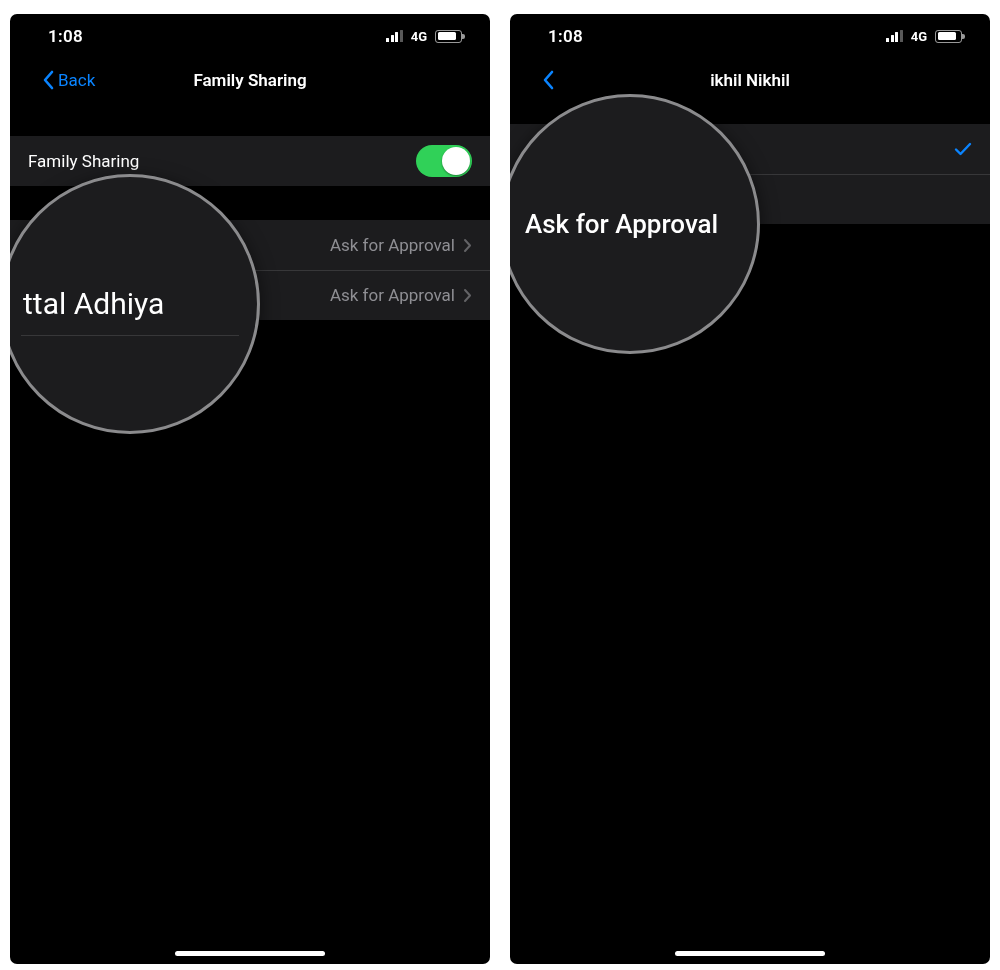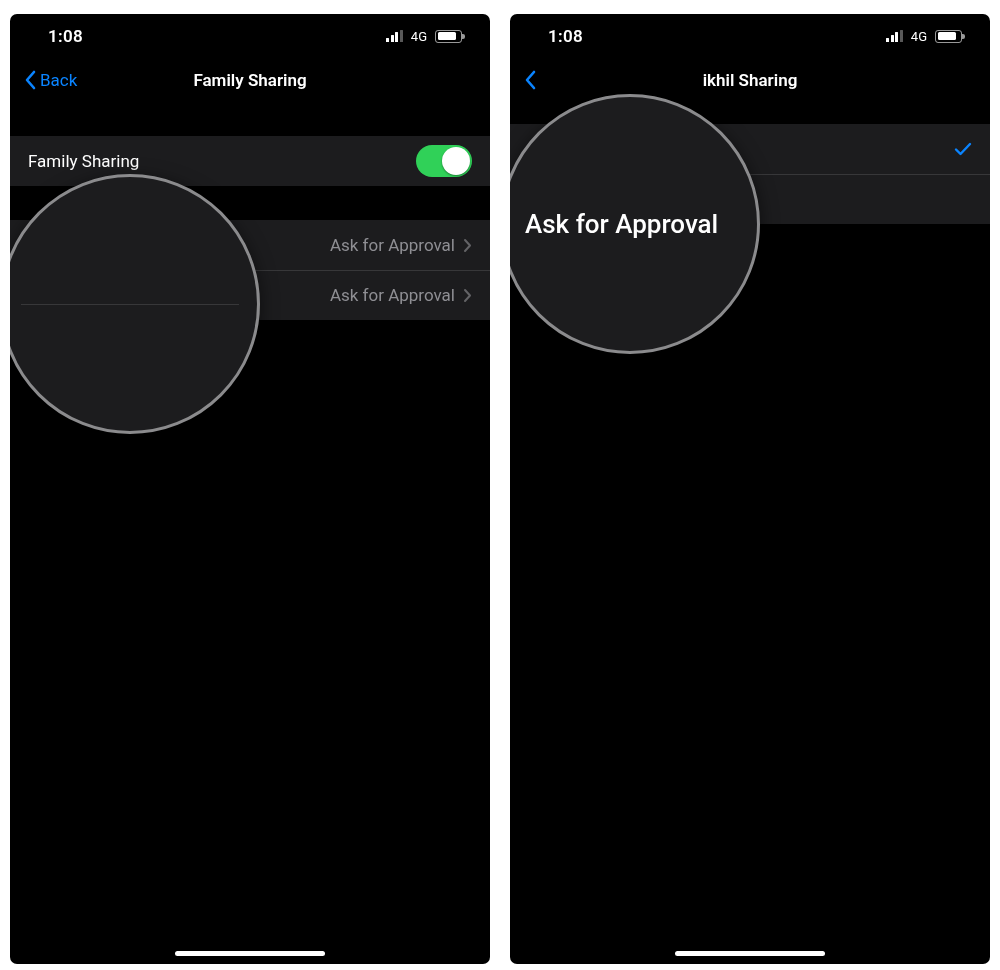--- a/index.html
+++ b/index.html
@@ -37,21 +37,21 @@
     font-weight: 600;
   }
   .status-left { letter-spacing: 0.3px; }
   .status-right { display: flex; align-items: center; gap: 6px; }
   .signal-bars { display: flex; align-items: flex-end; gap: 1.5px; height: 12px; }
   .bar { width: 3px; background: #fff; border-radius: 0.5px; }
   .bar.b1 { height: 4px; }
   .bar.b2 { height: 7px; }
   .bar.b3 { height: 10px; }
   .bar.b4 { height: 12px; opacity: 0.35; }
-  .cell-label { font-size: 13px; font-weight: 400; margin-left: 2px; }
+  .cell-label { font-size: 13px; font-weight: 700; margin-left: 2px; }
   .battery {
     width: 27px; height: 13px; border: 1px solid rgba(255,255,255,0.6);
     border-radius: 3px; position: relative; margin-left: 2px;
   }
   .battery::after {
     content:""; position:absolute; right:-3.5px; top:3.5px; width:2.5px; height:5px;
     background: rgba(255,255,255,0.6); border-radius:0 2px 2px 0;
   }
   .battery-fill {
     position:absolute; left:1.5px; top:1.5px; bottom:1.5px; width:72%;
@@ -61,21 +61,21 @@
   
   .nav-bar {
     height: 44px;
     display: flex;
     align-items: center;
     position: relative;
     color: #fff;
   }
   .nav-back {
     display: flex; align-items: center; gap: 4px;
-    color: #0a84ff; font-size: 17px; padding-left: 14px;
+    color: #0a84ff; font-size: 17px; padding-left: 32px;
   }
   .nav-title {
     position: absolute; left: 0; right: 0; text-align: center;
     font-size: 17px; font-weight: 600; color: #fff;
     pointer-events: none;
   }
 
   
   .spacer { height: 34px; }
   .spacer-sm { height: 22px; }
@@ -207,20 +207,21 @@
     <span class="value">Ask for Approval</span>
     <span class="chev">
       <svg width="9" height="15" viewBox="0 0 9 15" fill="none">
           <path d="M2 2 L7 7.5 L2 13" stroke="#636366" stroke-width="2" stroke-linecap="round" stroke-linejoin="round"></path>
         </svg>
     </span>
   </div>
 
   <div class="lens left-lens">
     <div class="lens-content">
+      <div class="big">ttal Adhiya</div>
       <div class="divider"></div>
     </div>
   </div>
 
   <div class="home-ind"></div>
 </div>
 
 <div class="phone phone-right">
 
   <div class="status-bar">
@@ -238,21 +239,21 @@
         </div>
     </div>
   </div>
 
   <div class="nav-bar">
     <div class="nav-back">
       <svg width="12" height="20" viewBox="0 0 12 20" fill="none">
           <path d="M10 2 L3 10 L10 18" stroke="#0a84ff" stroke-width="2.6" stroke-linecap="round" stroke-linejoin="round"></path>
         </svg>
     </div>
-    <div class="nav-title">ikhil Sharing</div>
+    <div class="nav-title">ikhil Nikhil</div>
   </div>
 
   <div class="spacer-sm"></div>
 
   <div class="cell">
     <span class="label"></span>
     <span class="check">
       <svg width="18" height="16" viewBox="0 0 18 16" fill="none">
           <path d="M2 8.5 L6.5 13 L16 3" stroke="#0a84ff" stroke-width="2.4" stroke-linecap="round" stroke-linejoin="round"></path>
         </svg>

